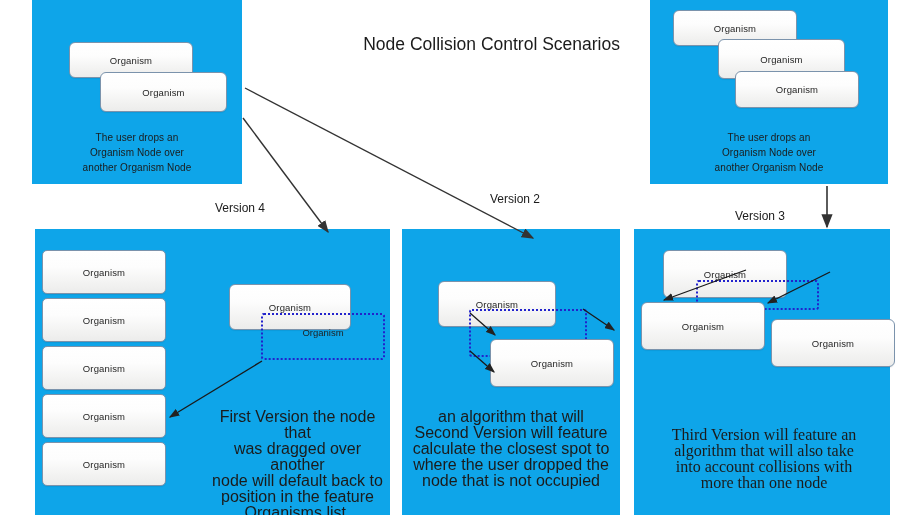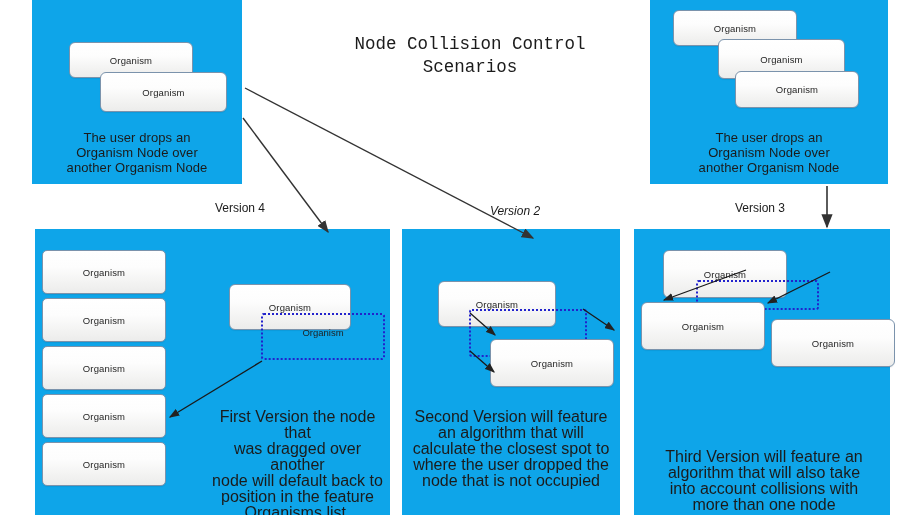--- a/index.html
+++ b/index.html
@@ -20,21 +20,21 @@
     overflow: hidden;
   }
   .panel {
     position: absolute;
     background: #0ea5e9;
     box-sizing: border-box;
   }
   .panel-caption {
     position: absolute;
     text-align: center;
-    font-size: 13px;
+    font-size: 10px;
     line-height: 15px;
     color: #1b1b1b;
     letter-spacing: 0.1px;
   }
   .node {
     position: absolute;
     box-sizing: border-box;
     border: 1px solid #7b93ac;
     border-radius: 6px;
     background: linear-gradient(to bottom, #ffffff 0%, #fdfdfd 38%, #f2f2f1 78%, #ececeb 100%);
@@ -57,25 +57,24 @@
   
   .ghost {
     position: absolute;
     box-sizing: border-box;
     border: 2px dotted #2222cc;
     border-radius: 3px;
     background: transparent;
   }
   .title {
     position: absolute;
-    text-align: center;
+    text-align: right;
     font-size: 17.5px;
     line-height: 23px;
     color: #1b1b1b;
-    font-family: Liberation Mono, monospace;
   }
   .version-label {
     position: absolute;
     font-size: 12px;
     color: #1b1b1b;
     text-align: center;
     white-space: nowrap;
   }
   .body-text {
     position: absolute;
@@ -137,24 +136,24 @@
     <div class="panel-caption" style="left:0px; top:130px; width:238px;">
       <div>The user drops an</div>
       <div>Organism Node over</div>
       <div>another Organism Node</div>
     </div>
   </div>
 
   <div class="version-label" style="left:145px; top:201px; width:190px;">
     <span>Version 4</span>
   </div>
-  <div class="version-label" style="left:420px; top:204px; width:190px;font-style:italic;">
+  <div class="version-label" style="left:420px; top:192px; width:190px;">
     <span>Version 2</span>
   </div>
-  <div class="version-label" style="left:665px; top:201px; width:190px;">
+  <div class="version-label" style="left:665px; top:209px; width:190px;">
     <span>Version 3</span>
   </div>
 
   <div class="panel" style="left:35px; top:229px; width:355px; height:286px;">
 
     <div class="node list-node" style="left:7px; top:21px; width:124px; height:44px;">
       <span class="node-label">Organism</span>
     </div>
     <div class="node list-node" style="left:7px; top:69px; width:124px; height:44px;">
       <span class="node-label">Organism</span>
@@ -193,22 +192,22 @@
       <span class="node-label">Organism</span>
     </div>
 
     <div class="ghost" style="left:67px; top:80px; width:118px; height:48px;"></div>
 
     <div class="node" style="left:88px; top:110px; width:124px; height:48px;">
       <span class="node-label">Organism</span>
     </div>
 
     <div class="body-text" style="left:6px; top:180px; width:206px;">
+      <div>an algorithm that will</div>
       <div>Second Version will feature</div>
-      <div>an algorithm that will</div>
       <div>calculate the closest spot to</div>
       <div>where the user dropped the</div>
       <div>node that is not occupied</div>
     </div>
   </div>
 
   <div class="panel" style="left:634px; top:229px; width:256px; height:286px;">
 
     <div class="node" style="left:29px; top:21px; width:124px; height:48px;">
       <span class="node-label">Organism</span>
@@ -217,21 +216,21 @@
     <div class="ghost" style="left:62px; top:51px; width:123px; height:30px;"></div>
 
     <div class="node" style="left:7px; top:73px; width:124px; height:48px;">
       <span class="node-label">Organism</span>
     </div>
 
     <div class="node" style="left:137px; top:90px; width:124px; height:48px;">
       <span class="node-label">Organism</span>
     </div>
 
-    <div class="body-text" style="left:14px; top:220px; width:232px;">
+    <div class="body-text" style="left:14px; top:198px; width:232px;font-family:Liberation Serif, serif;">
       <div>Third Version will feature an</div>
       <div>algorithm that will also take</div>
       <div>into account collisions with</div>
       <div>more than one node</div>
     </div>
   </div>
 
   <svg class="arrows" viewBox="0 0 922 515">
     <defs>
       <marker id="arrowhead" markerWidth="9" markerHeight="7" refX="8" refY="3.5" orient="auto" markerUnits="strokeWidth">

